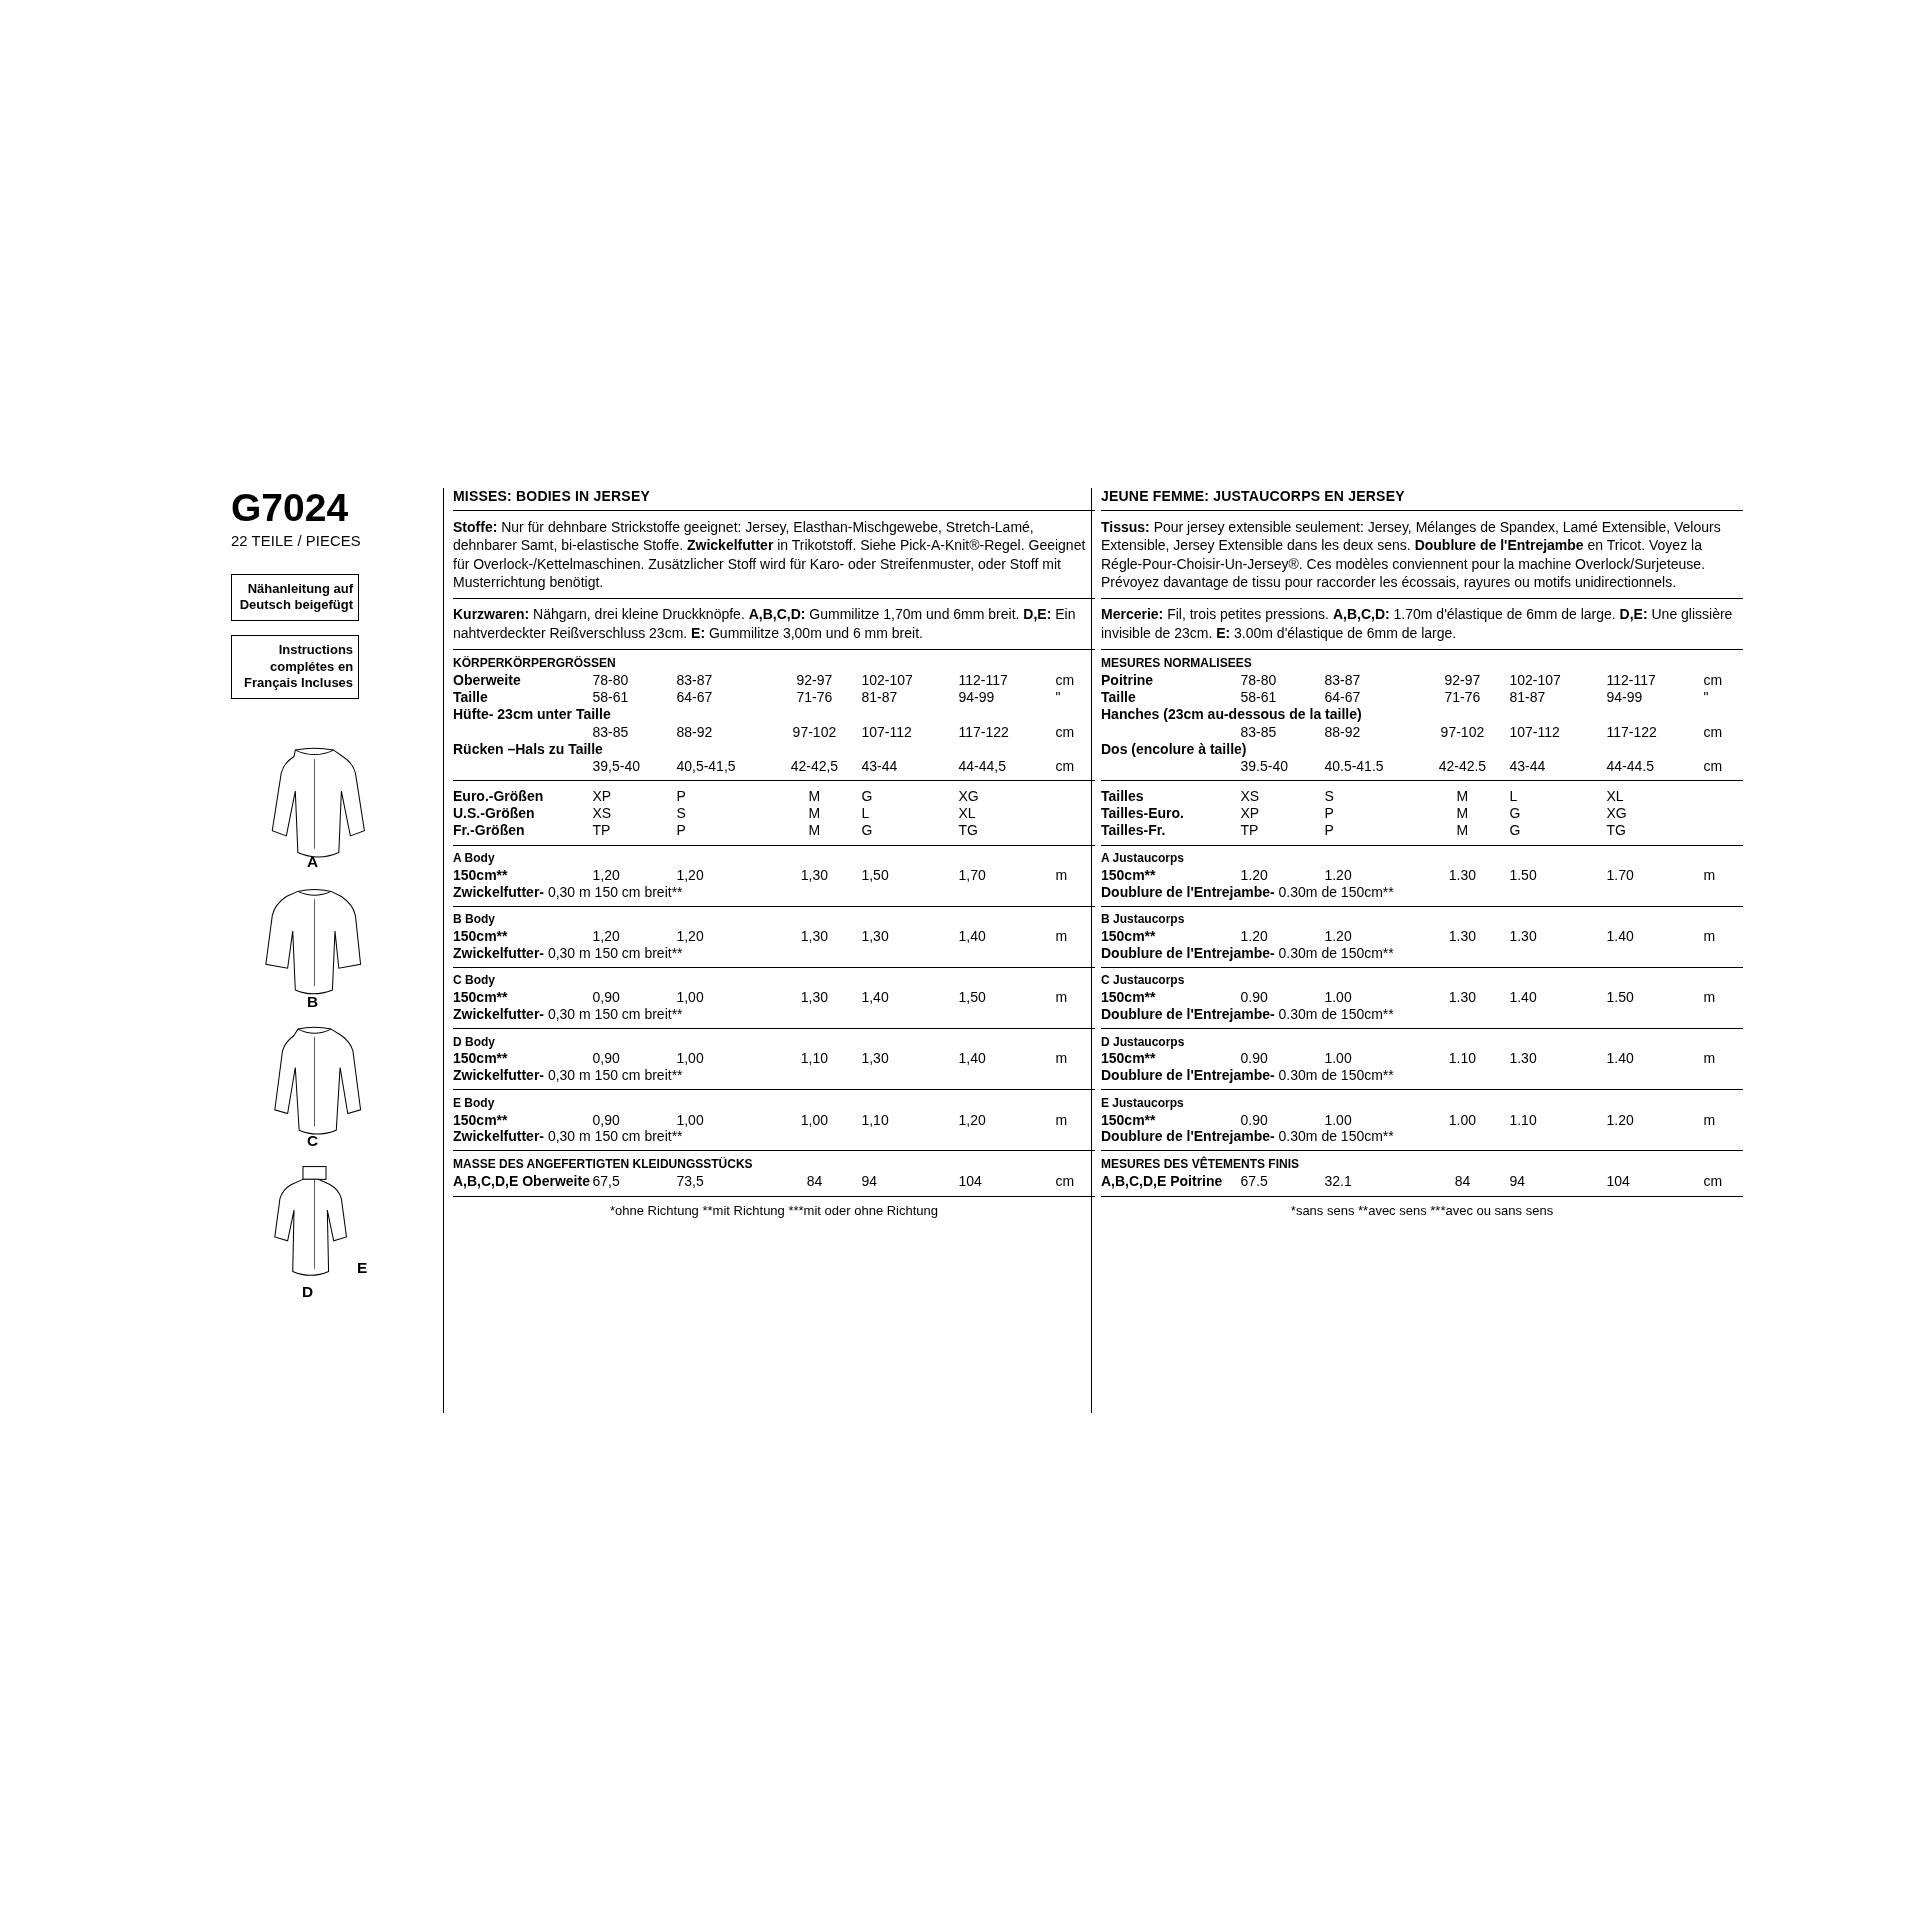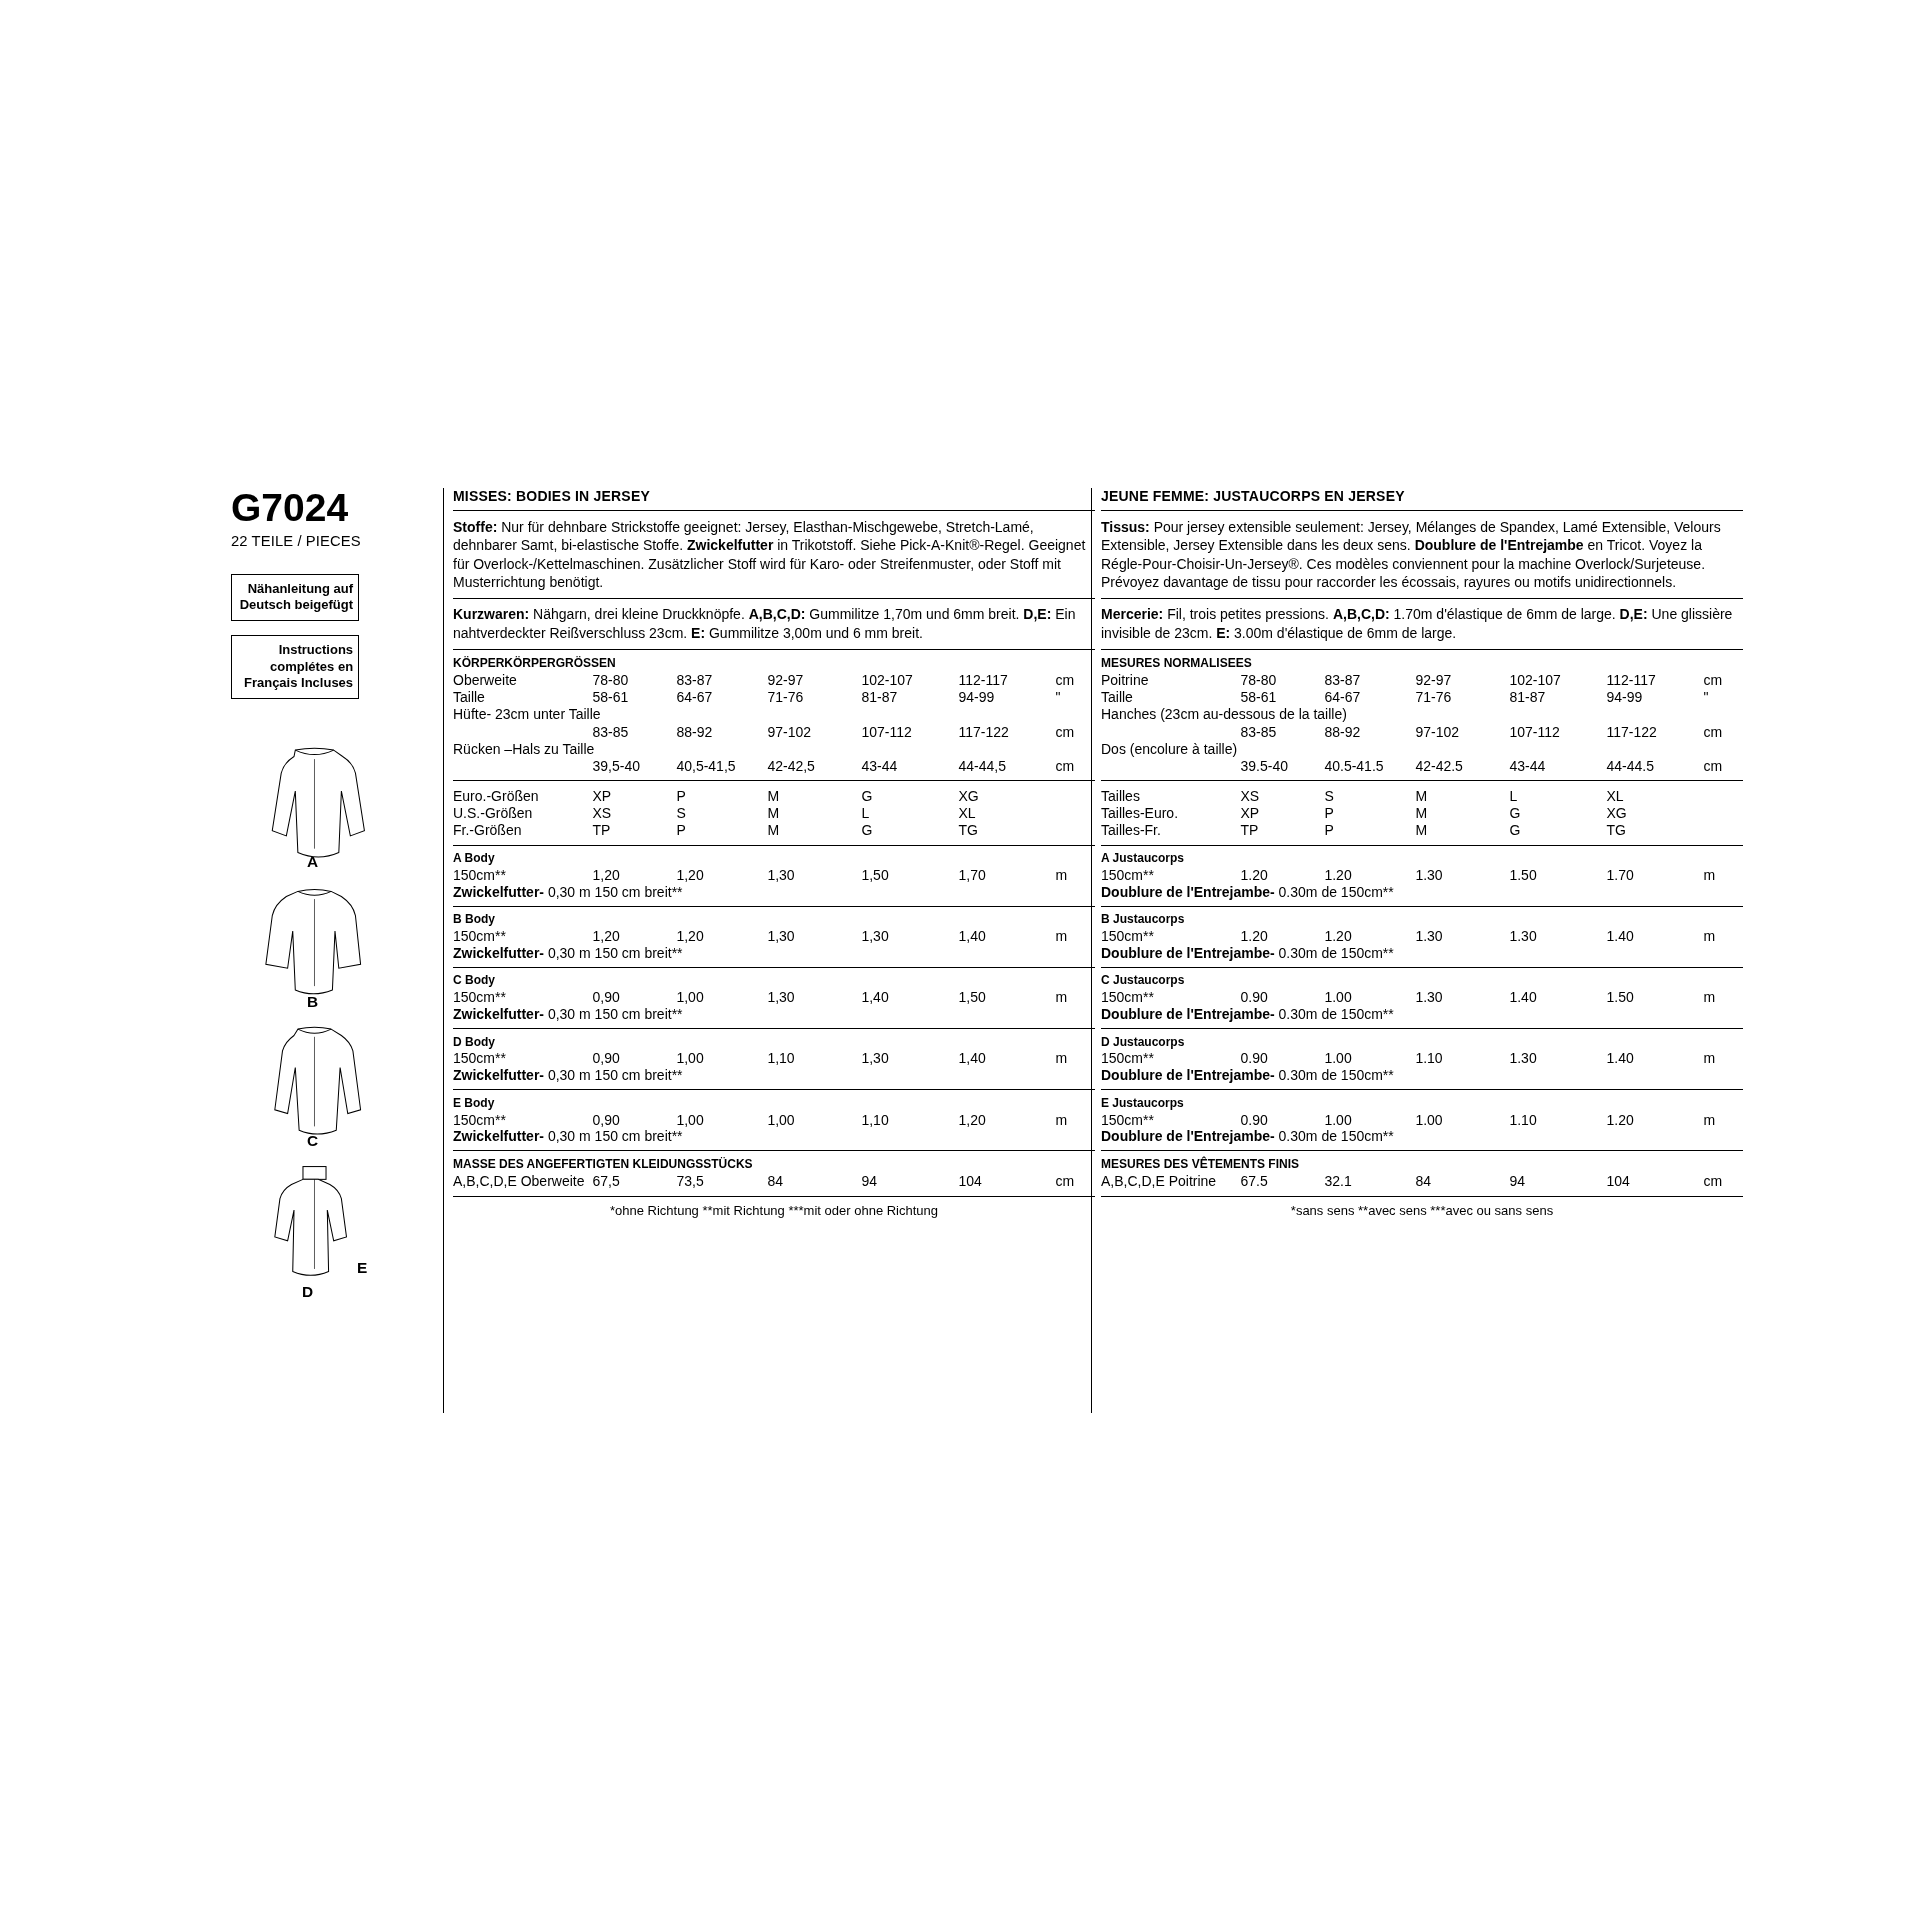--- a/index.html
+++ b/index.html
@@ -30,25 +30,25 @@
   .hdr{font-size:14px;font-weight:bold;letter-spacing:0.2px;margin-bottom:6.4px;}
   .hr{border-top:1.3px solid #000;margin:6.4px 0 6.4px 0;}
   .hrthin{border-top:1px solid #000;margin:5.8px 0 5.8px 0;}
   p.t{font-size:14px;line-height:1.32;margin:0 0 0 0;}
   b{font-weight:bold;}
   table.m{border-collapse:collapse;font-size:14px;width:100%;}
   table.m td{padding:0.6px 0;vertical-align:top;white-space:nowrap;}
   .c0{width:138px;}
   .c1{width:83px;}
   .c2{width:90px;}
-  .c3{width:93px;}
+  .c3{width:93px;text-align:center;}
   .c4{width:96px;}
   .c5{width:96px;}
   .c6{width:39px;}
-  .lbl{font-weight:normal;}
+  .lbl{font-weight:bold;}
   .indent{padding-left:7.7px;}
   .rowtitle{font-weight:bold;font-size:12px;margin-bottom:1.3px;}
   .note{font-size:14px;}
   .foot{font-size:13px;margin-top:9px;text-align:center;}
   svg{display:block;}
 </style>
 </head>
 <body>
 
 <div class="page">

